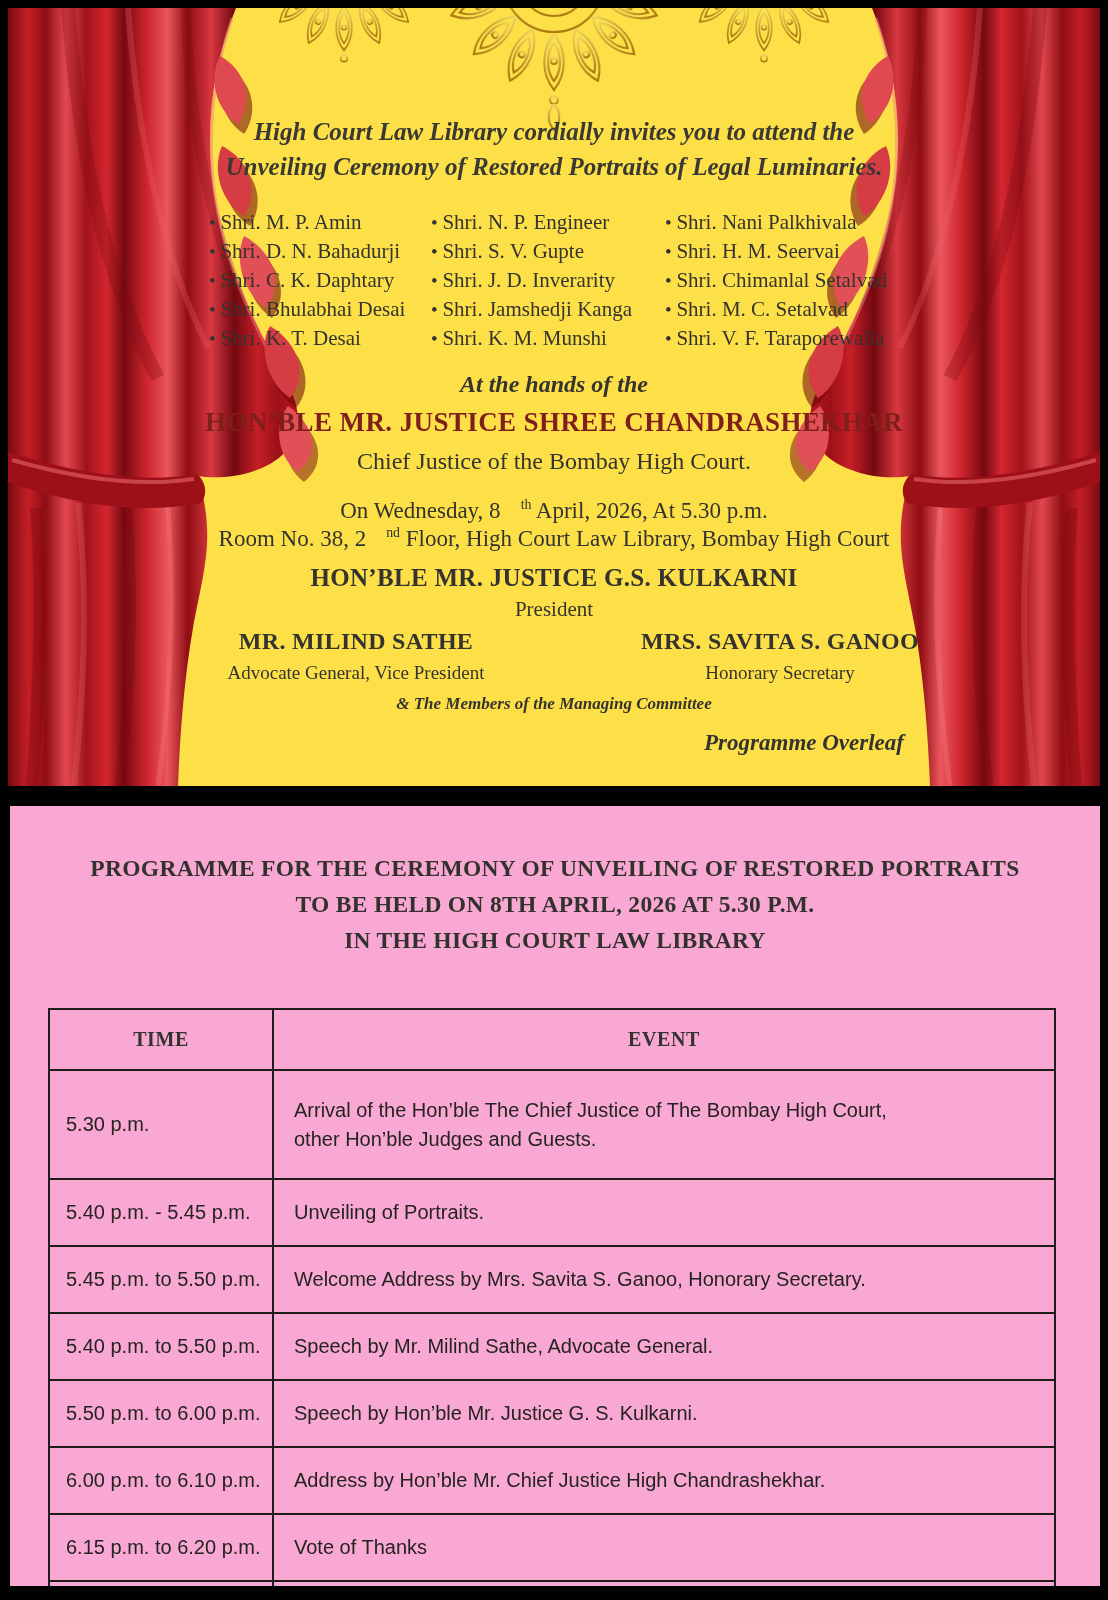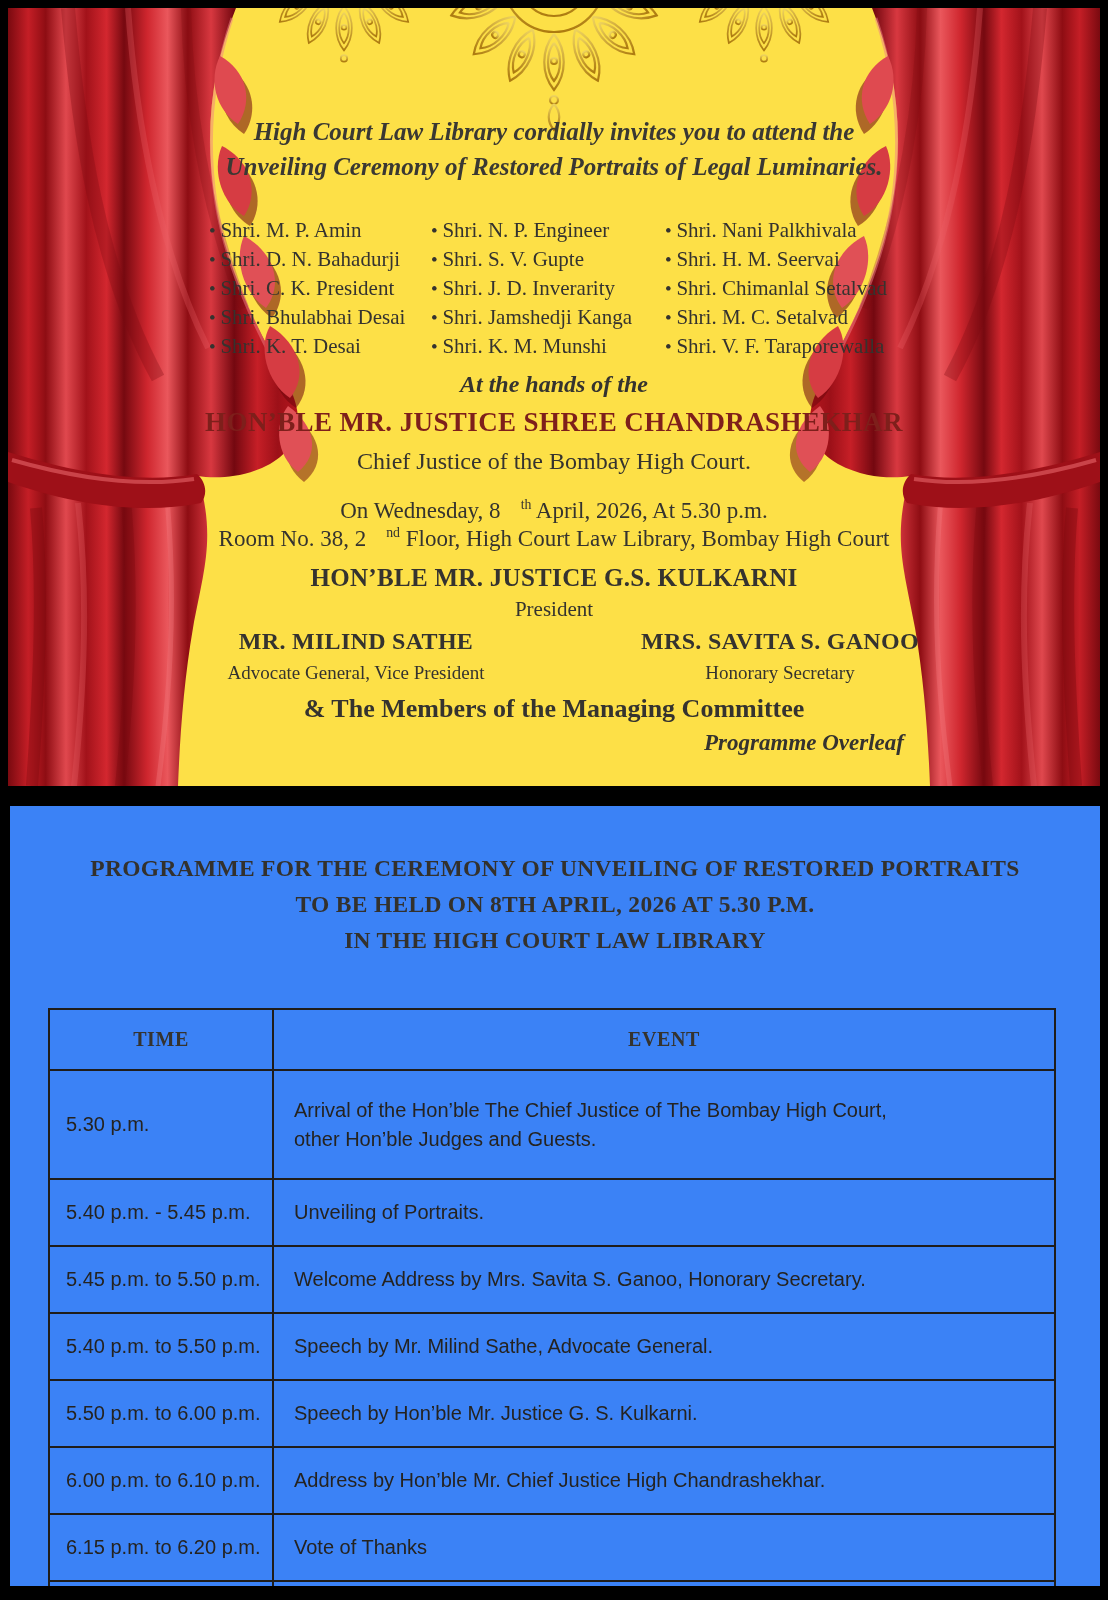--- a/index.html
+++ b/index.html
@@ -1,52 +1,52 @@
 <!DOCTYPE html>
 <html><head>
 <meta charset="utf-8">
 <style>
   html,body{margin:0;padding:0;background:#000;}
   .stage{position:relative;width:1108px;height:1600px;background:#000;overflow:hidden;
          font-family:"Liberation Serif","DejaVu Serif",serif;color:#35332f;}
   .card{position:absolute;overflow:hidden;}
   .card-top{left:8px;top:8px;width:1092px;height:778px;background:#fde047;}
-  .card-bottom{left:10px;top:806px;width:1090px;height:780px;background:#3b82f6;}
+  .card-bottom{left:10px;top:806px;width:1090px;height:780px;background:#f9a8d4;}
 
   
   .mandala{position:absolute;top:0;left:50%;transform:translateX(-50%);z-index:1;}
   .curtain{position:absolute;top:0;width:332px;height:778px;z-index:2;}
   .curtain.left{left:0;}
   .curtain.right{right:0;transform:scaleX(-1);}
   .curtain svg{display:block;width:100%;height:100%;}
 
   
   .invite-content{position:absolute;inset:0;z-index:3;text-align:center;}
   .invite-content p,.invite-content h1,.invite-content h2{margin:0;}
   .intro{position:absolute;top:106px;left:0;right:0;font-style:italic;font-weight:600;
          font-size:25px;line-height:35px;color:#3a3833;}
   .names{position:absolute;top:200px;left:0;right:0;display:flex;justify-content:center;gap:26px;}
-  .names .col{text-align:left;margin-top:8px;}
+  .names .col{text-align:left;}
   .names .col.c1{width:196px;} .names .col.c2{width:208px;} .names .col.c3{width:234px;}
   .name{font-size:21px;line-height:29px;white-space:nowrap;}
   .name::before{content:"• ";font-size:19px;}
   .at-hands{position:absolute;top:363px;left:0;right:0;font-style:italic;font-weight:600;font-size:24px;}
   .chief{position:absolute;top:399px;left:0;right:0;font-size:27px;font-weight:700;
          color:#7e1f1b;letter-spacing:.4px;}
   .chief-title{position:absolute;top:440px;left:0;right:0;font-size:24px;}
   .when{position:absolute;top:489px;left:0;right:0;font-size:23px;}
   .where{position:absolute;top:517px;left:0;right:0;font-size:23px;}
   .when sup,.where sup{font-size:60%;padding-left:20px;}
   .president{position:absolute;top:556px;left:0;right:0;font-size:25px;font-weight:700;letter-spacing:.3px;}
   .p-title{position:absolute;top:589px;left:0;right:0;font-size:21px;}
   .officer{position:absolute;top:620px;width:460px;}
   .officer.vp{left:118px;} .officer.sec{left:542px;}
   .officer .oname{font-size:24px;font-weight:700;letter-spacing:.3px;}
   .officer .otitle{font-size:19px;margin-top:7px;}
-  .committee{position:absolute;top:686px;left:0;right:0;font-weight:600;font-size:26px;}
+  .committee{position:absolute;top:686px;left:0;right:0;font-style:italic;font-weight:600;font-size:17px;}
   .overleaf{position:absolute;top:722px;right:196px;font-style:italic;font-weight:600;font-size:23px;}
 
   
   .prog-heading{position:absolute;top:44px;left:0;right:0;text-align:center;
                 font-size:23.5px;font-weight:700;line-height:36px;color:#33312d;letter-spacing:.3px;}
   .prog-table{position:absolute;left:38px;top:202px;width:1008px;border-collapse:collapse;
               table-layout:fixed;background:transparent;}
   .prog-table th,.prog-table td{border:2.5px solid #1f1d1b;}
   .prog-table th{height:57px;font-size:20px;font-weight:700;letter-spacing:.6px;text-align:center;}
   .prog-table col.time-col{width:224px;}
@@ -179,21 +179,21 @@
     <div class="invite-content">
       <p class="intro">
         <span>High Court Law Library cordially invites you to attend the</span><br>
         <span>Unveiling Ceremony of Restored Portraits of Legal Luminaries.</span>
       </p>
 
       <div class="names">
         <div class="col c1">
           <div class="name">Shri. M. P. Amin</div>
           <div class="name">Shri. D. N. Bahadurji</div>
-          <div class="name">Shri. C. K. President</div>
+          <div class="name">Shri. C. K. Daphtary</div>
           <div class="name">Shri. Bhulabhai Desai</div>
           <div class="name">Shri. K. T. Desai</div>
         </div>
         <div class="col c2">
           <div class="name">Shri. N. P. Engineer</div>
           <div class="name">Shri. S. V. Gupte</div>
           <div class="name">Shri. J. D. Inverarity</div>
           <div class="name">Shri. Jamshedji Kanga</div>
           <div class="name">Shri. K. M. Munshi</div>
         </div>

